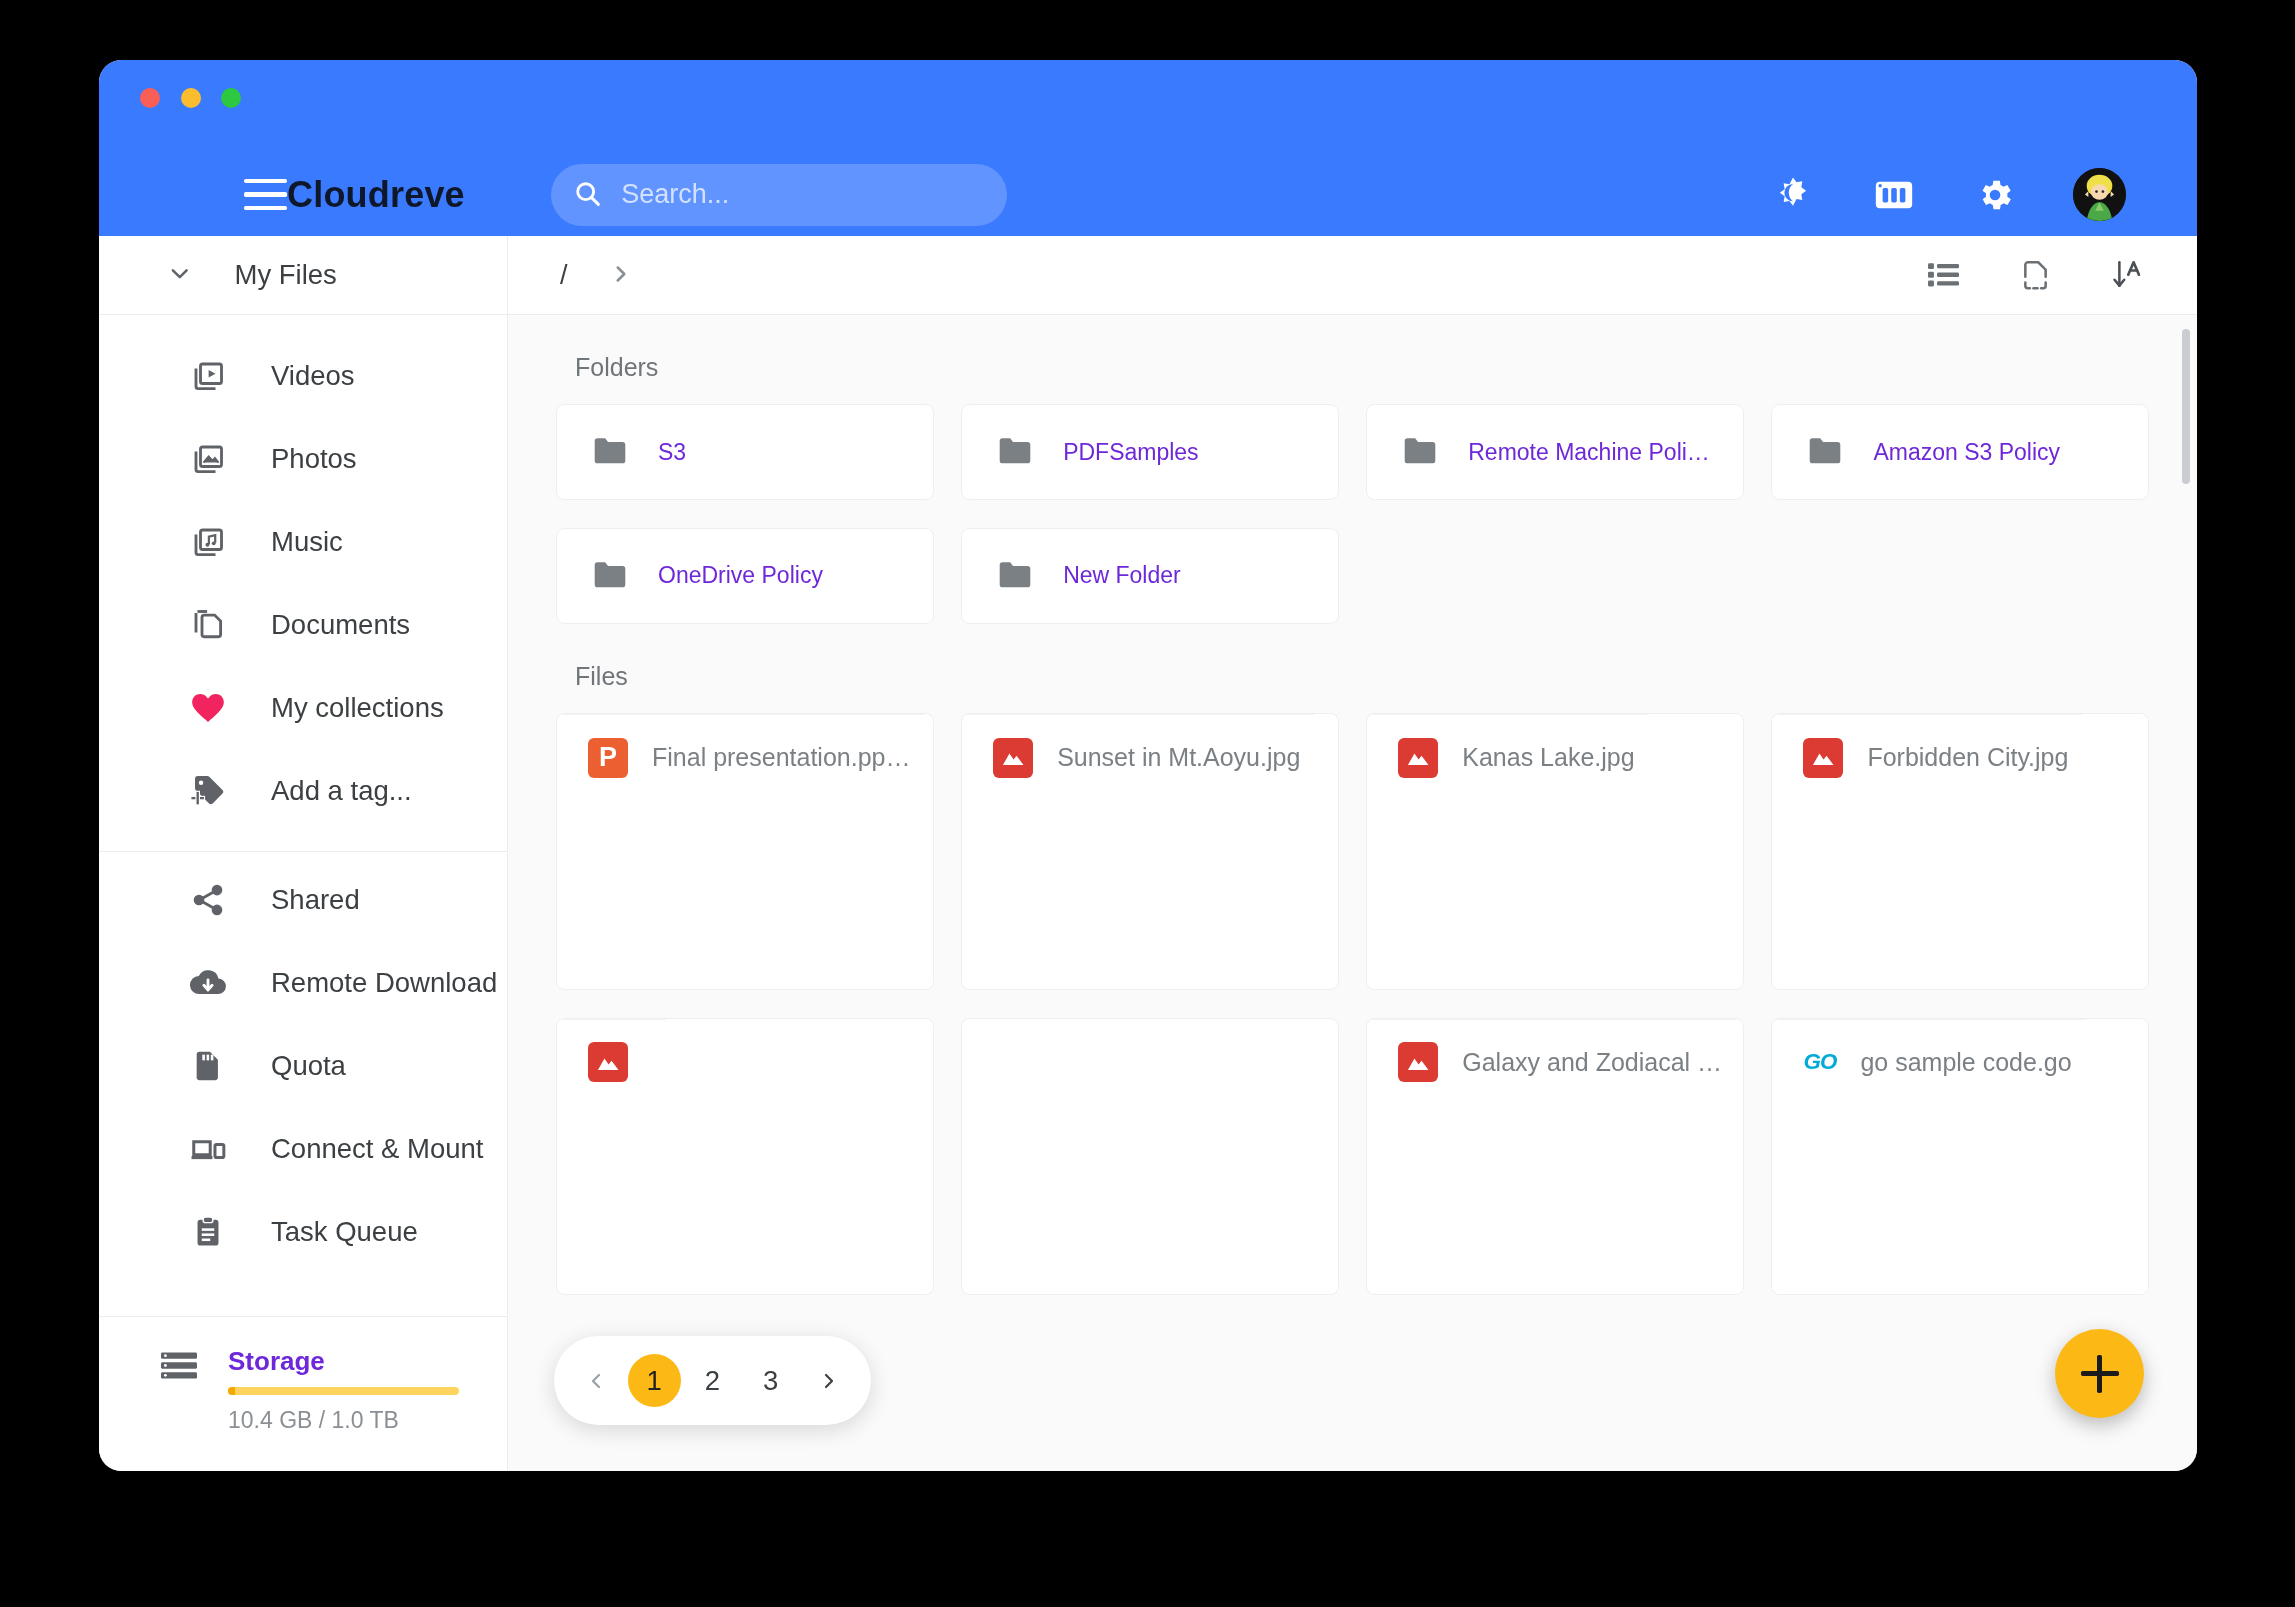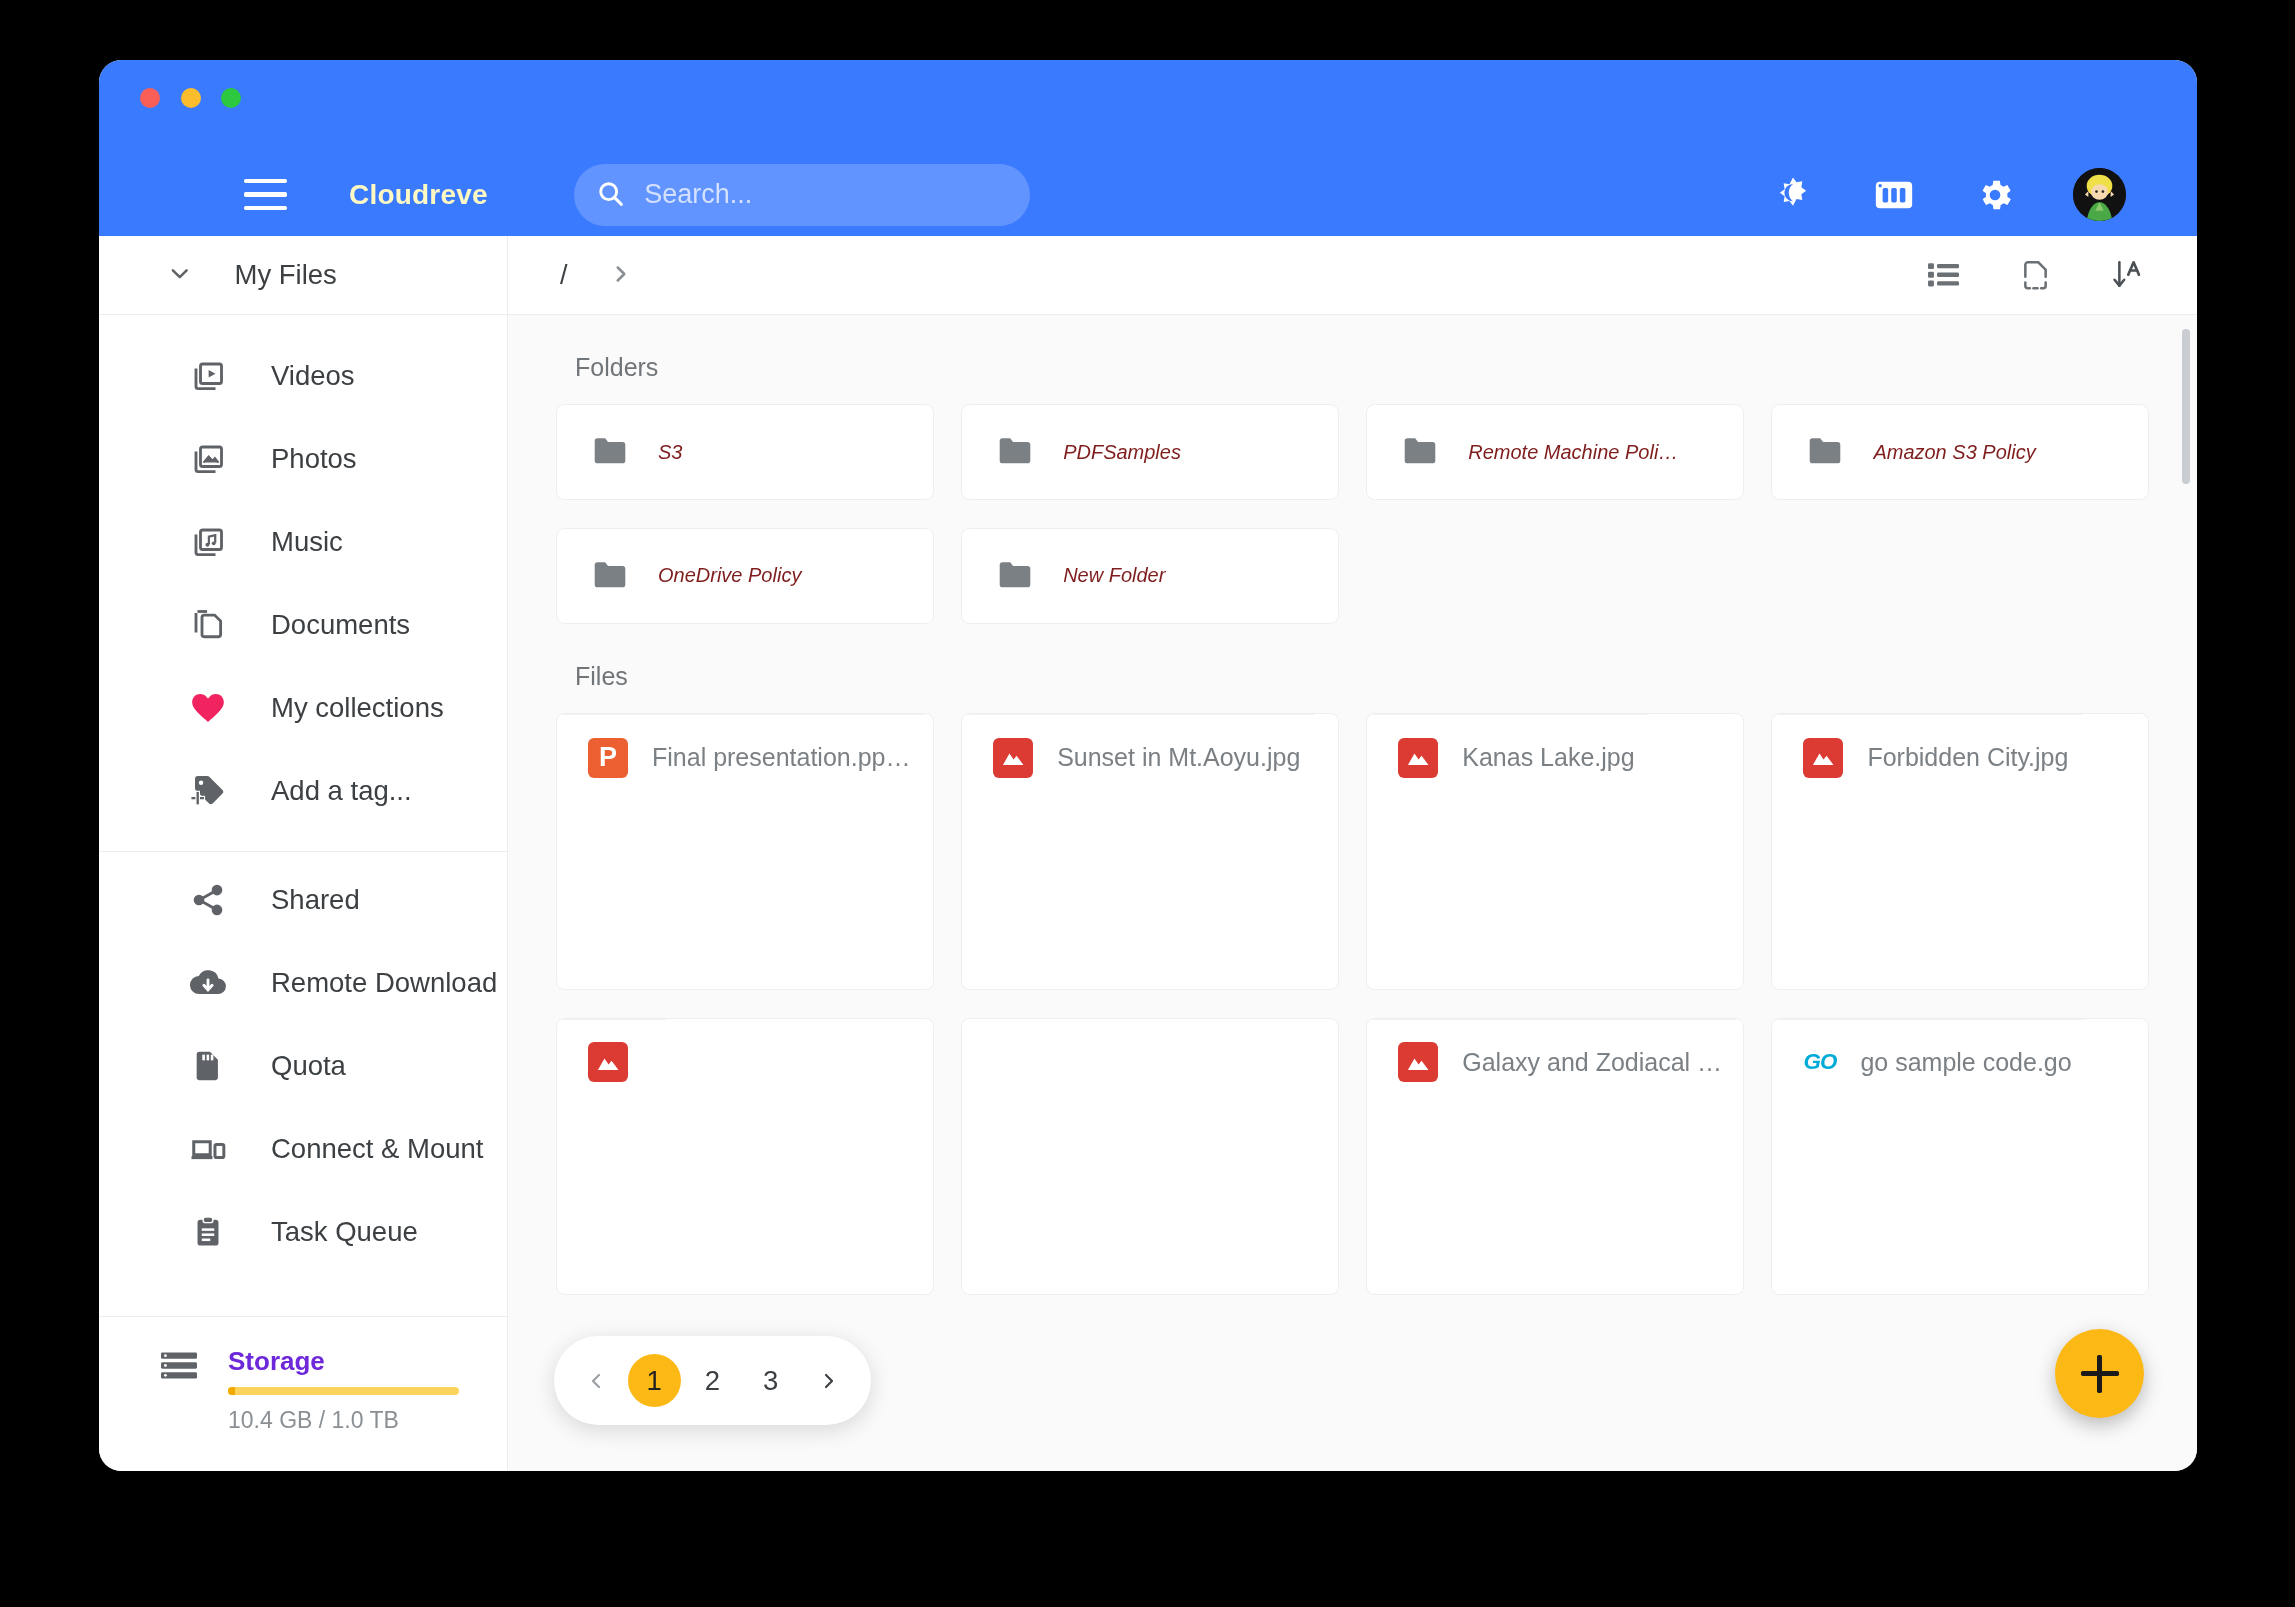--- a/index.html
+++ b/index.html
@@ -38,22 +38,22 @@
     width: 100%; height: 83px;
     display: flex; align-items: center;
   }
   #hamburger {
     width: 43px; height: 31px; margin-left: 145px;
     display: flex; flex-direction: column; justify-content: space-between;
     cursor: pointer;
   }
   #hamburger span { display:block; height: 4.3px; background: #fff; border-radius: 1.7px; }
   #brand {
-    margin-left: 62px; color: #fef9c3;
-    font-size: 28px; font-weight: 700; letter-spacing: 0.2px;
+    color: #0f172a;
+    font-size: 36px; font-weight: 700; letter-spacing: 0.2px;
     white-space: nowrap;
   }
   #searchbox {
     margin-left: 86px;
     width: 456px; height: 62px;
     background: rgba(255,255,255,.20);
     border-radius: 31px;
     display: flex; align-items: center; padding: 0 22.4px;
     cursor: text;
   }
@@ -142,24 +142,23 @@
     display: grid; grid-template-columns: repeat(4, 1fr);
     gap: 27.5px;
   }
   .folder-card {
     height: 96px; background: #fff;
     border: 0.9px solid #eceff1; border-radius: 8.6px;
     display: flex; align-items: center; cursor: pointer;
   }
   .folder-card .fic { margin-left: 36px; }
   .folder-card .fname {
-    margin-left: 31px; font-size: 20px; color: #7f1d1d;
+    margin-left: 31px; font-size: 23px; color: #6d28d9;
     white-space: nowrap; overflow: hidden; text-overflow: ellipsis;
     padding-right: 17px;
-    font-style: italic;
   }
 
   .file-grid {
     display: grid; grid-template-columns: repeat(4, 1fr);
     gap: 27.5px;
   }
   .file-card {
     background: #fff; border: 0.9px solid #eceff1; border-radius: 8.6px;
     overflow: hidden; cursor: pointer;
     display: flex; flex-direction: row;

